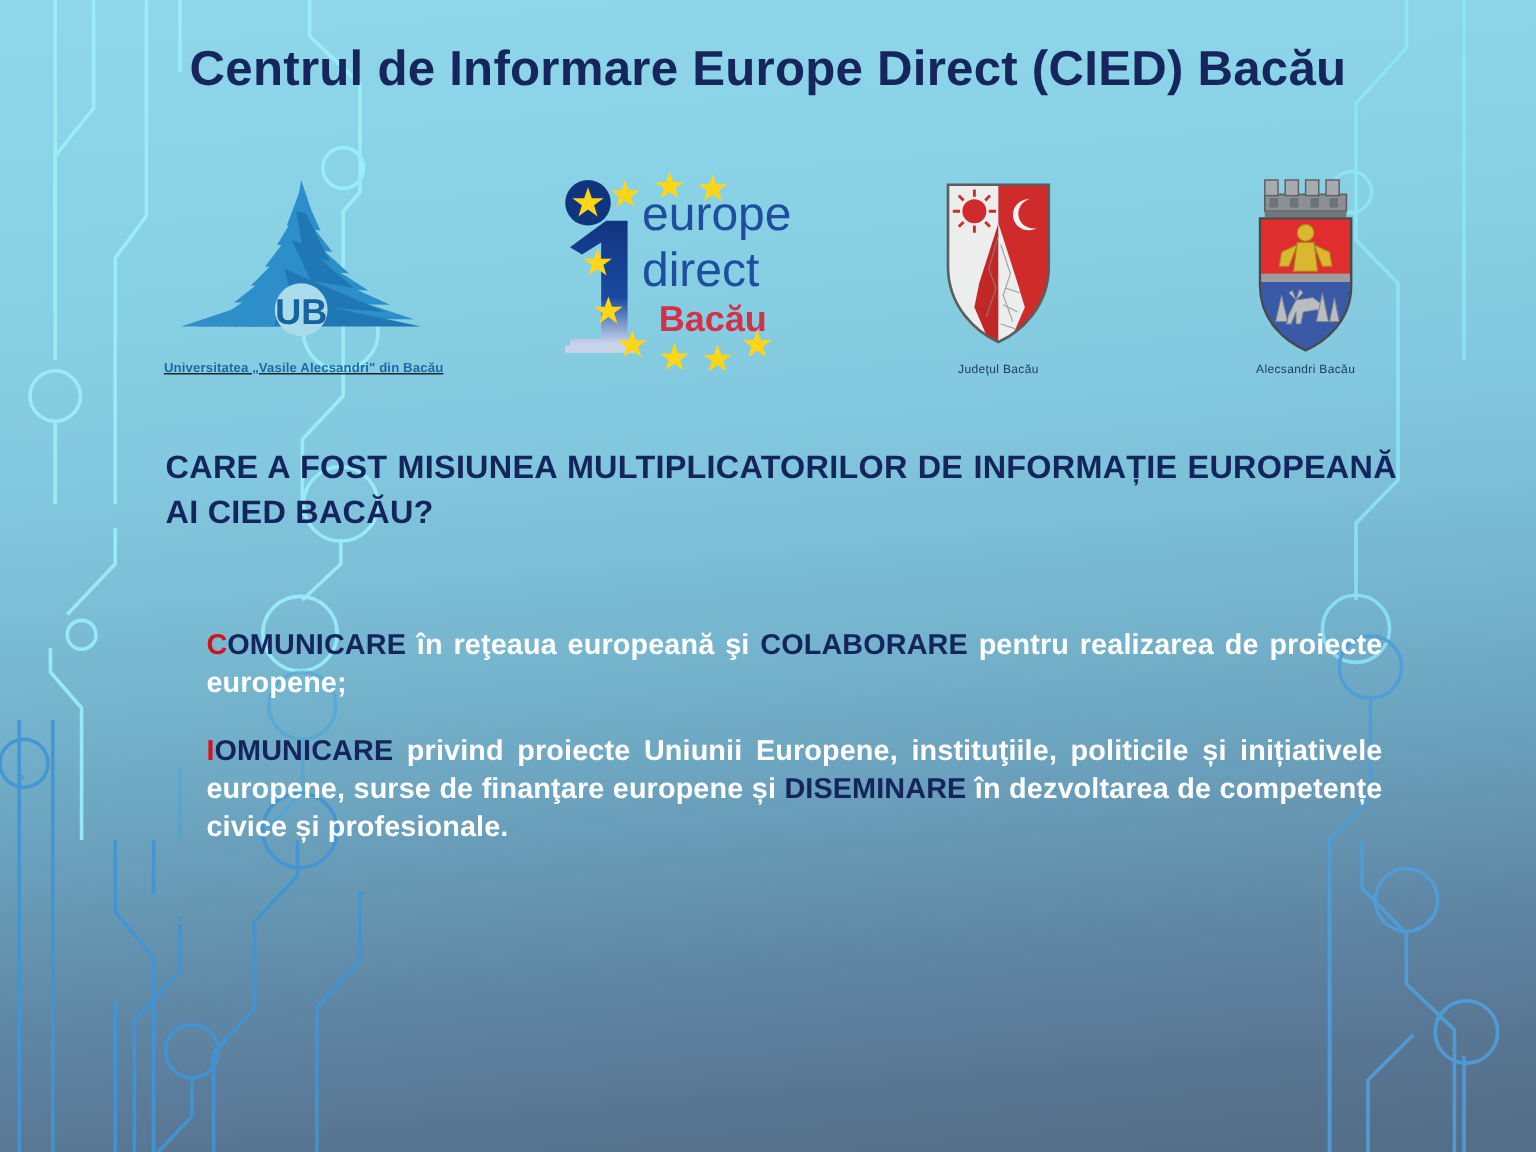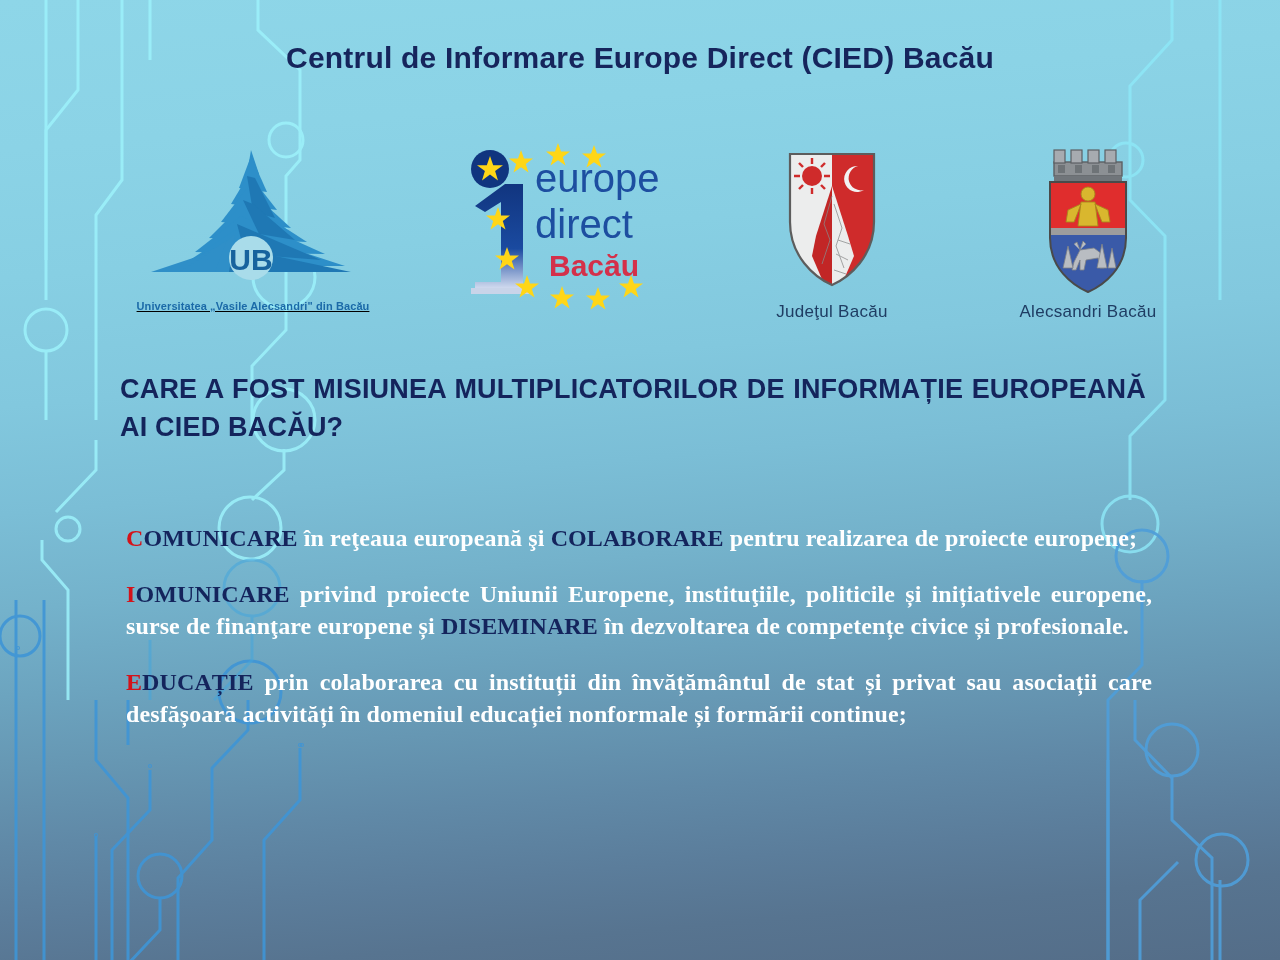--- a/index.html
+++ b/index.html
@@ -42,21 +42,21 @@
   .title-block {
     position: absolute;
     top: 34px;
     left: 70px;
     width: 1140px;
     text-align: center;
   }
   .title-line {
     font-family: "Liberation Sans", sans-serif;
     font-weight: bold;
-    font-size: 30px;
+    font-size: 41px;
     line-height: 47px;
     color: #16255c;
     letter-spacing: 0.2px;
     white-space: nowrap;
   }
   
   .logo-strip {
     position: absolute;
     top: 140px;
     left: 0;
@@ -66,65 +66,66 @@
   .logo-item {
     position: absolute;
     text-align: center;
   }
   #logo-ub      { left: 118px; top: 8px;  width: 270px; text-decoration: underline; }
   #logo-ed      { left: 448px; top: 2px;  width: 230px; text-decoration: underline; }
   #logo-judet   { left: 752px; top: 4px;  width: 160px; }
   #logo-municip { left: 1008px; top: 4px; width: 160px; }
   .logo-caption {
     font-family: "Liberation Sans", sans-serif;
-    font-size: 17px;
+    font-size: 10px;
     color: #1f3d63;
     margin-top: 4px;
     letter-spacing: 0.3px;
   }
   .ub-caption {
     font-family: "Liberation Sans", sans-serif;
     font-size: 11px;
     font-weight: bold;
     color: #1b6aa8;
     letter-spacing: 0.1px;
     margin-top: -2px;
   }
   
   #question {
     position: absolute;
-    left: 120px;
+    left: 138px;
     top: 370px;
     width: 1026px;
     font-family: "Liberation Sans", sans-serif;
     font-weight: bold;
     font-size: 27px;
     line-height: 38px;
     color: #14245c;
     text-align: justify;
     text-align-last: left;
     letter-spacing: 0.2px;
   }
   
   #body-copy {
     position: absolute;
     left: 126px;
     top: 498px;
     width: 1026px;
   }
   .para {
-    font-family: Liberation Serif, serif;
+    font-family: Liberation Sans, sans-serif;
     font-weight: bold;
     font-size: 24px;
     line-height: 32px;
     color: #ffffff;
     text-align: justify;
     text-align-last: left;
     margin-bottom: 18px;
     letter-spacing: 0.1px;
+    margin-left: 46px;
   }
   .para:last-child { margin-bottom: 0; }
   .kw-initial { color: #d4121a; }
   .kw         { color: #14245c; }
   .white      { color: #ffffff; }
 </style>
 </head>
 <body>
 
 <div id="slide">
@@ -367,19 +368,16 @@
   <div id="body-copy">
 
     <p class="para">
       <span class="kw-initial">C</span><span class="kw">OMUNICARE</span><span class="white"> în reţeaua europeană şi </span><span class="kw">COLABORARE</span><span class="white"> pentru realizarea de proiecte europene;</span>
     </p>
 
     <p class="para">
       <span class="kw-initial">I</span><span class="kw">OMUNICARE</span><span class="white"> privind proiecte Uniunii Europene, instituţiile, politicile și inițiativele europene, surse de finanţare europene și </span><span class="kw">DISEMINARE</span><span class="white"> în dezvoltarea de competențe civice și profesionale.</span>
     </p>
 
-    <p class="para">
-      <span class="kw-initial">E</span><span class="kw">DUCAȚIE</span><span class="white"> prin colaborarea cu instituții din învățământul de stat și privat sau asociații care desfășoară activități în domeniul educației nonformale și formării continue;</span><span class="kw"></span><span class="white"></span>
-    </p>
 
 
   </div>
 </div>
 
 </body></html>

